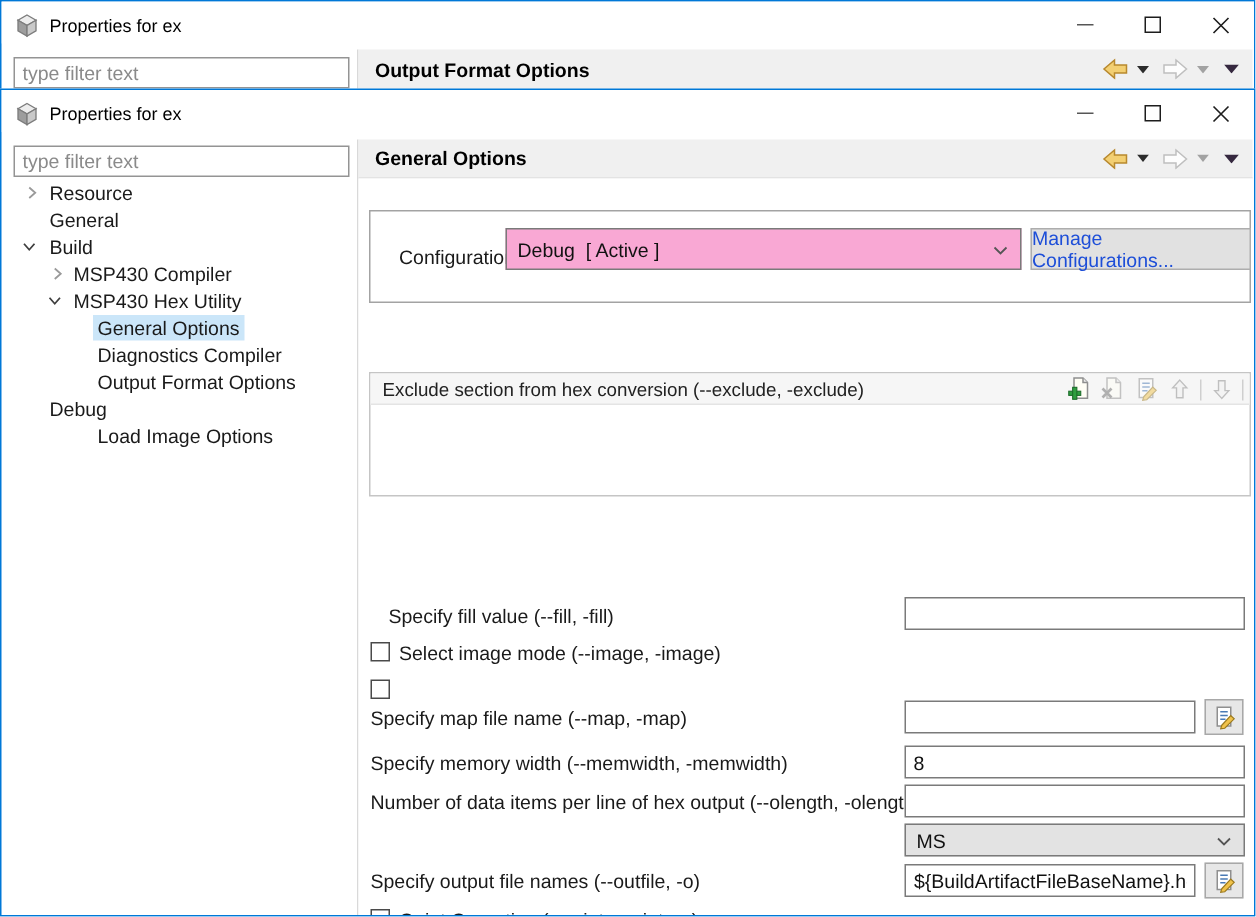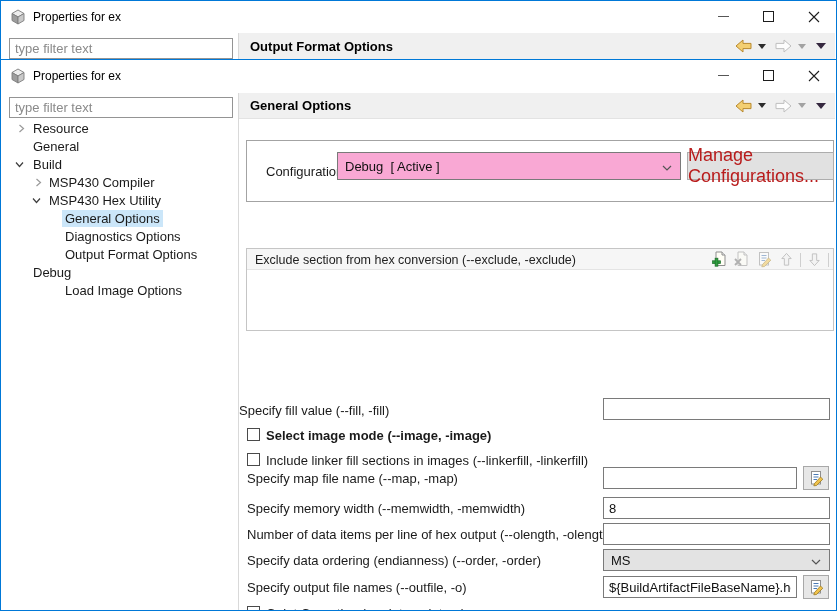--- a/index.html
+++ b/index.html
@@ -41,22 +41,22 @@
 
   .content { position:absolute; left:238px; top:59px; right:1px; bottom:0; background:#fff; }
 
   .groupbox { position:absolute; left:7px; top:21px; width:588px; height:62px;
               border:1px solid #a3a3a3; }
   .lbl { position:absolute; height:22px; display:flex; align-items:center; font-size:13px;
          color:#1a1a1a; white-space:nowrap; }
   .combo { position:absolute; border:1px solid #7a7a7a; display:flex; align-items:center; }
   .combo-text { white-space:pre; font-size:13px; color:#111; padding-left:7px; flex:1; }
   .combo-chev { margin-right:8px; }
-  .btn { position:absolute; background:#e1e1e1; border:1px solid #adadad; font-size:18px;
-         color:#b91c1c; display:flex; align-items:center; justify-content:center; }
+  .btn { position:absolute; background:#e1e1e1; border:1px solid #adadad; font-size:13px;
+         color:#1d4ed8; display:flex; align-items:center; justify-content:center; }
 
   .cbx { position:absolute; width:13px; height:13px; border:1px solid #4a4a4a; background:#fff;
          display:flex; align-items:center; justify-content:center; }
   .cbx svg { display:none; }
   .cbx.checked svg { display:block; }
 
   .listbox { position:absolute; left:7px; top:129px; width:588px; height:83px;
              border:1px solid #c5c5c5; background:#fff; }
   .list-head { position:absolute; left:0; right:0; top:0; height:21px; background:#f6f6f6;
                border-bottom:1px solid #e4e4e4; }
@@ -247,21 +247,21 @@
           <svg width="9" height="9" viewBox="0 0 9 9">
               <path d="M1 2.5 L4.5 6.5 L8 2.5" fill="none" stroke="#3f3f3f" stroke-width="1.2"></path>
             </svg>
           </span>
         <span class="t-label" style="left:45px">MSP430 Hex Utility</span>
       </div>
       <div class="tree-row">
         <span class="t-label sel" style="left:61px">General Options</span>
       </div>
       <div class="tree-row">
-        <span class="t-label" style="left:61px">Diagnostics Options</span>
+        <span class="t-label" style="left:61px">Diagnostics Compiler</span>
       </div>
       <div class="tree-row">
         <span class="t-label" style="left:61px">Output Format Options</span>
       </div>
       <div class="tree-row">
         <span class="t-label" style="left:29px">Debug</span>
       </div>
       <div class="tree-row">
         <span class="t-label" style="left:61px">Load Image Options</span>
       </div>
@@ -319,48 +319,46 @@
             <span class="tool disabled">
               <svg width="15" height="15" viewBox="0 0 16 16">
                 <path d="M8 14.5 L3 9 H5.7 V2 H10.3 V9 H13 Z" fill="#f2f2f2" stroke="#8a8a8a" stroke-width="1"></path>
               </svg>
               </span>
             <span class="tsep"></span>
           </div>
         </div>
       </div>
 
-      <span class="lbl" style="left:0; top:280px;">Specify fill value (--fill, -fill)</span>
+      <span class="lbl" style="left:20px; top:280px;">Specify fill value (--fill, -fill)</span>
       <input class="txt" style="top: 279px;" type="text" value="">
 
       <span class="cbx" style="left:8px; top:309px;">
         
       </span>
-      <span class="lbl" style="left:27px; top:305px;font-weight:bold;">Select image mode (--image, -image)</span>
+      <span class="lbl" style="left:27px; top:305px;">Select image mode (--image, -image)</span>
 
       <span class="cbx" style="left:8px; top:334px;">
         
       </span>
-      <span class="lbl" style="left:27px; top:330px;">Include linker fill sections in images (--linkerfill, -linkerfill)</span>
 
       <span class="lbl" style="left:8px; top:348px;">Specify map file name (--map, -map)</span>
       <input class="txt short" style="top: 348px;" type="text" value="">
       <div class="mini-btn" style="top:347px;">
         <svg width="17" height="17" viewBox="0 0 17 17">
             <use href="#pencil-doc"></use>
           </svg>
       </div>
 
       <span class="lbl" style="left:8px; top:378px;">Specify memory width (--memwidth, -memwidth)</span>
       <input class="txt" style="top: 378px;" type="text" value="8">
 
       <span class="lbl" style="left:8px; top:404px;">Number of data items per line of hex output (--olength, -olength)</span>
       <input class="txt" style="top: 404px;" type="text" value="">
 
-      <span class="lbl" style="left:8px; top:430px;">Specify data ordering (endianness) (--order, -order)</span>
       <div class="combo" style="left:364px; top:430px; width:227px; height:22px; background:#e3e3e3;">
         <span class="combo-text">MS</span>
         <span class="combo-chev">
           <svg width="10" height="6" viewBox="0 0 10 6">
               <path d="M1 1 L5 5 L9 1" fill="none" stroke="#555" stroke-width="1.2"></path>
             </svg></span>
       </div>
 
       <span class="lbl" style="left:8px; top:457px;">Specify output file names (--outfile, -o)</span>
       <input class="txt short" style="top: 457px;" type="text" value="${BuildArtifactFileBaseName}.hex">

